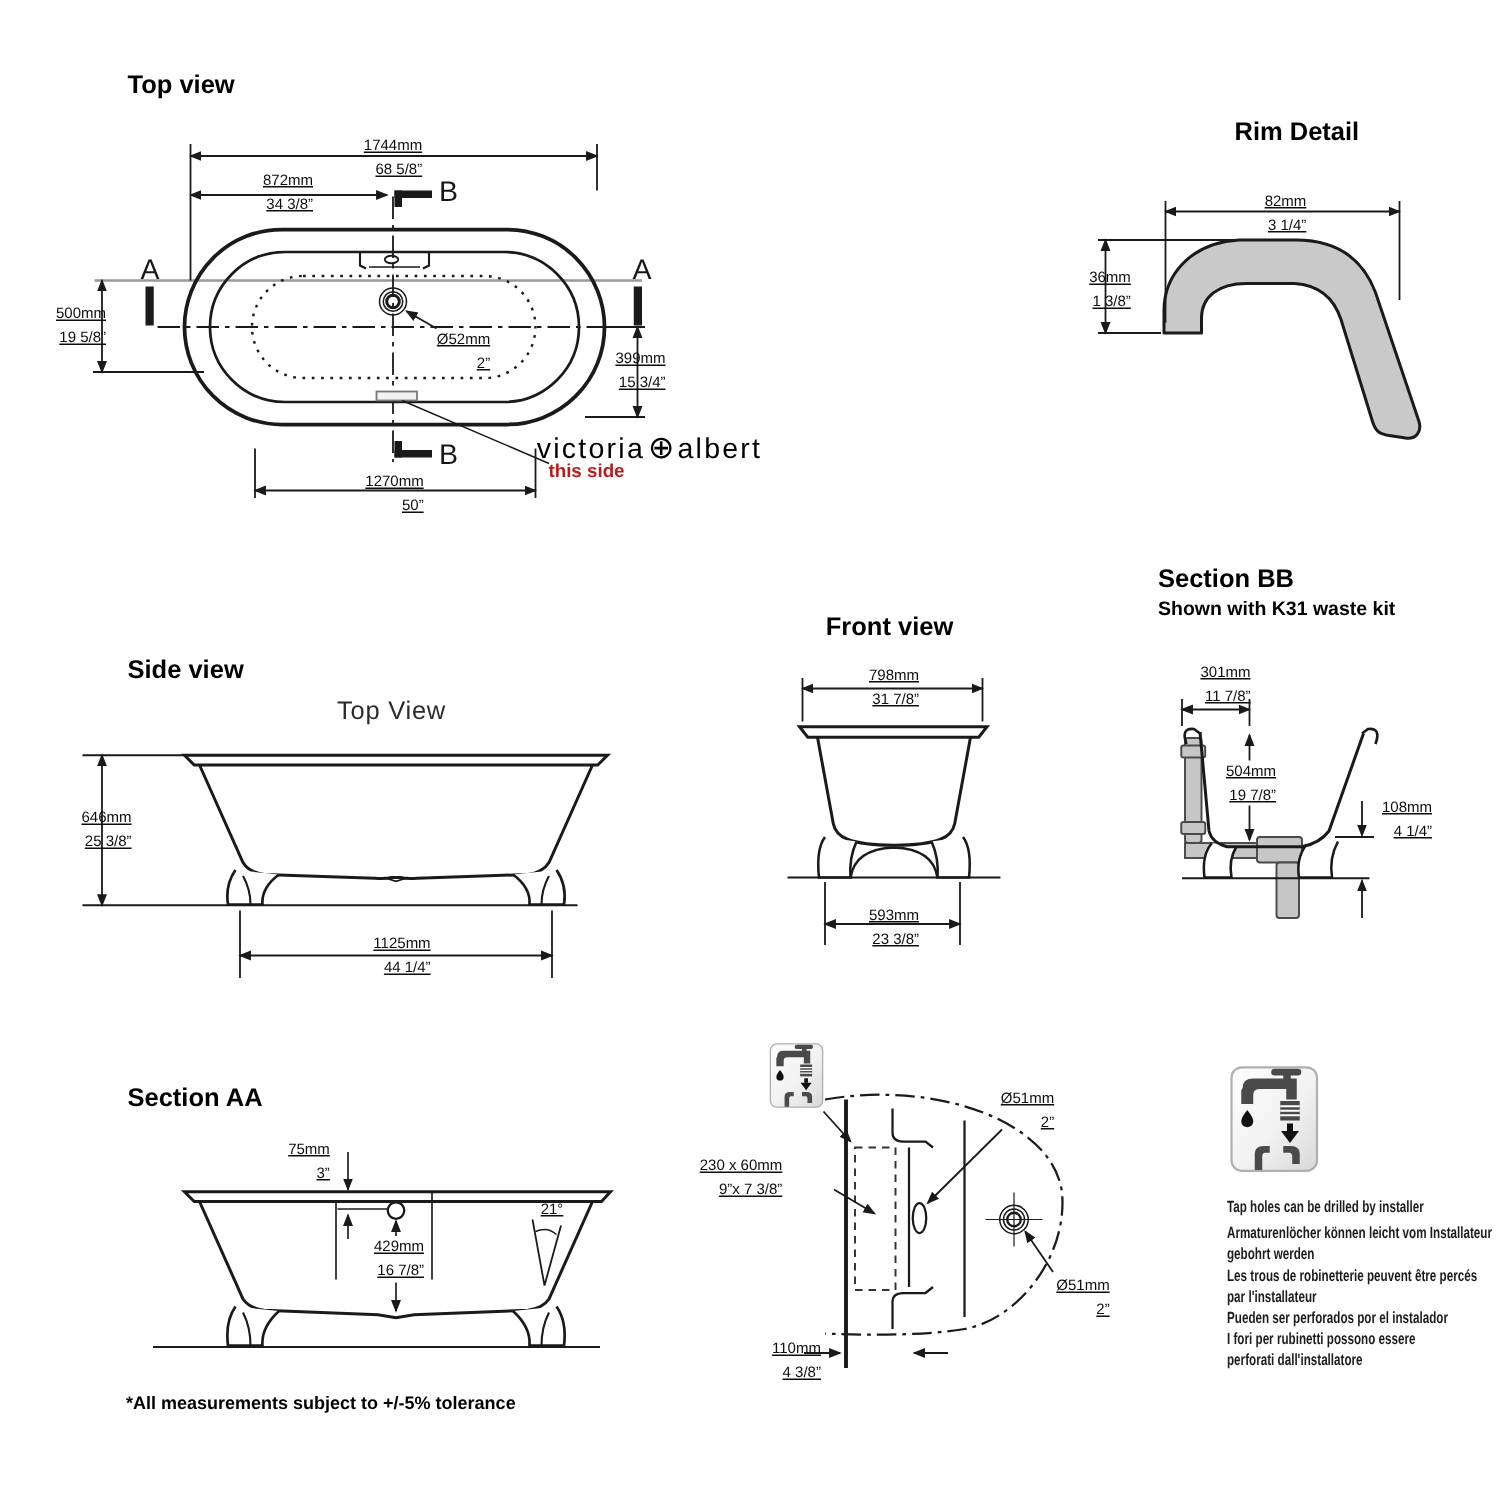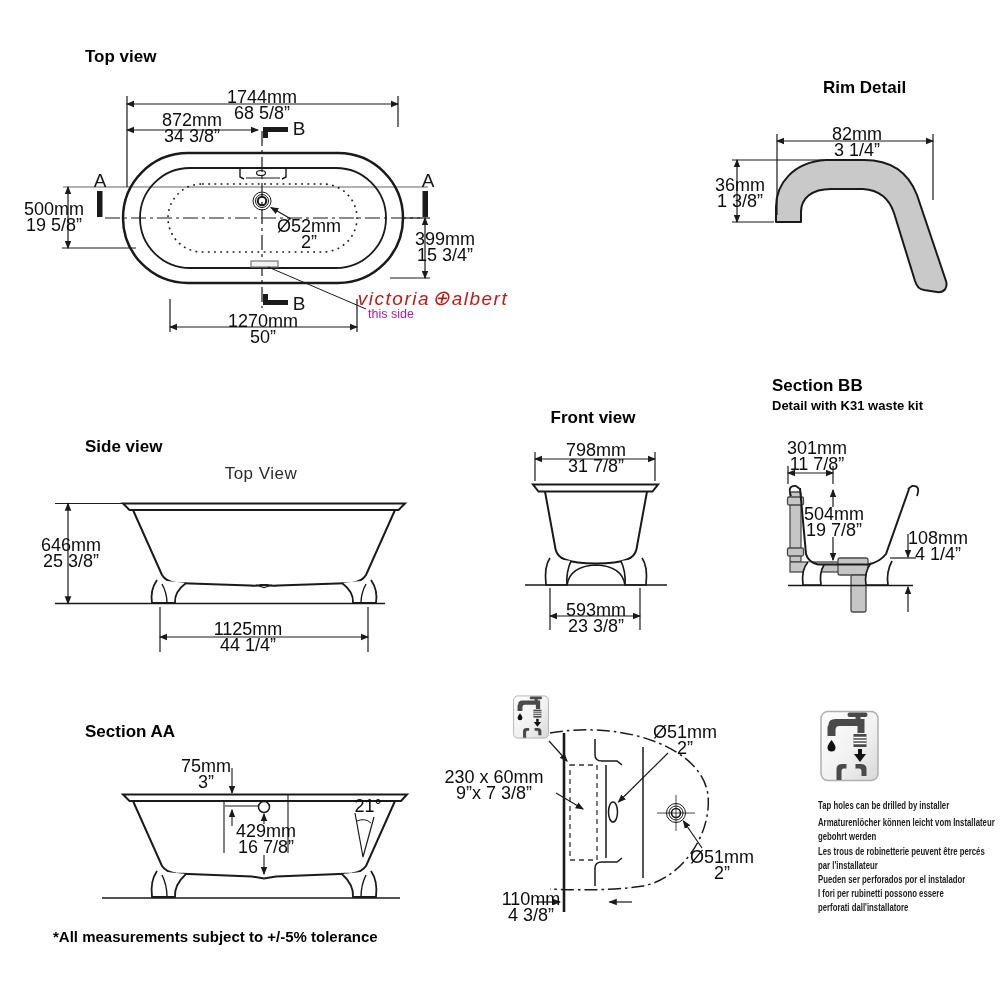--- a/index.html
+++ b/index.html
@@ -1,30 +1,30 @@
 <!DOCTYPE html>
 <html><head>
 <meta charset="utf-8">
 <style>
   html,body{margin:0;padding:0;background:#fff;}
   body{width:1000px;height:1000px;position:relative;font-family:"Liberation Sans",sans-serif;color:#111;overflow:hidden;}
   #art{position:absolute;left:0;top:0;}
   .title{position:absolute;font-size:17px;font-weight:bold;color:#000;white-space:nowrap;}
   .subtitle{position:absolute;font-size:13px;font-weight:bold;color:#000;white-space:nowrap;}
-  .dim{position:absolute;transform:translateX(-50%);text-align:center;font-size:18px;line-height:15.5px;color:#0d0d0d;white-space:nowrap;}
+  .dim{position:absolute;transform:translateX(-50%);text-align:right;font-size:10px;line-height:15.5px;color:#0d0d0d;white-space:nowrap;text-decoration:underline;}
   .dim .b{display:block;}
   .letter{position:absolute;transform:translateX(-50%);font-size:19px;color:#161616;white-space:nowrap;}
-  .logo{position:absolute;transform:translateX(-50%);font-size:19px;letter-spacing:1.5px;color:#b91c1c;white-space:nowrap;font-style:italic;}
+  .logo{position:absolute;transform:translateX(-50%);font-size:19px;letter-spacing:1.5px;color:#000000;white-space:nowrap;}
   .logo .plus{font-size:21px;letter-spacing:0;margin:0 2px;}
-  .thisside{position:absolute;transform:translateX(-50%);font-size:12.5px;font-weight:normal;color:#a21caf;white-space:nowrap;}
+  .thisside{position:absolute;transform:translateX(-50%);font-size:12.5px;font-weight:bold;color:#b91c1c;white-space:nowrap;}
   .sideviewlabel{position:absolute;transform:translateX(-50%);font-size:17px;font-weight:normal;color:#2b2b2b;letter-spacing:.5px;white-space:nowrap;}
   .notes{position:absolute;left:818px;top:798px;transform:scaleX(0.72);transform-origin:left top;font-size:10.8px;font-weight:700;line-height:14.2px;color:#1c1c1c;}
   .notes .ln{display:block;white-space:nowrap;}
   .notes .gap{margin-top:3px;}
-  .footer{position:absolute;font-size:15px;font-weight:bold;color:#000;white-space:nowrap;}
+  .footer{position:absolute;font-size:12px;font-weight:bold;color:#000;white-space:nowrap;margin-left:31px;}
 </style>
 </head>
 <body>
 
 <svg id="art" width="1000" height="1000" viewBox="0 0 1000 1000">
   <defs>
     <marker id="ah" viewBox="0 0 10 10" refX="8.6" refY="5" markerWidth="8.5" markerHeight="8.5" orient="auto-start-reverse" markerUnits="userSpaceOnUse">
       <path d="M0 1.1 L10 5 L0 8.9 Z" fill="#1a1a1a"></path>
     </marker>
     <linearGradient id="boxg" x1="0" y1="0" x2="1" y2="1">
@@ -222,21 +222,21 @@
   <span class="b">68 5/8”</span>
 </div>
 <div class="dim" style="left:192px;top:113px">
   <span class="b">872mm</span>
   <span class="b">34 3/8”</span>
 </div>
 <div class="dim" style="left:54px;top:202px">
   <span class="b">500mm</span>
   <span class="b">19 5/8”</span>
 </div>
-<div class="dim" style="left:445px;top:232px">
+<div class="dim" style="left:427px;top:232px">
   <span class="b">399mm</span>
   <span class="b">15 3/4”</span>
 </div>
 <div class="dim" style="left:309px;top:219px">
   <span class="b">Ø52mm</span>
   <span class="b">2”</span>
 </div>
 <div class="dim" style="left:263px;top:314px">
   <span class="b">1270mm</span>
   <span class="b">50”</span>
@@ -257,37 +257,37 @@
   <span class="b">36mm</span>
   <span class="b">1 3/8”</span>
 </div>
 
 <div class="title" style="left:85px;top:437px">Side view</div>
 <div class="sideviewlabel" style="left:261px;top:464px">Top View</div>
 <div class="dim" style="left:71px;top:538px">
   <span class="b">646mm</span>
   <span class="b">25 3/8”</span>
 </div>
-<div class="dim" style="left:248px;top:622px">
+<div class="dim" style="left:268px;top:622px">
   <span class="b">1125mm</span>
   <span class="b">44 1/4”</span>
 </div>
 
 <div class="title" style="left:593px;top:408px;transform:translateX(-50%)">Front view</div>
 <div class="dim" style="left:596px;top:443px">
   <span class="b">798mm</span>
   <span class="b">31 7/8”</span>
 </div>
 <div class="dim" style="left:596px;top:603px">
   <span class="b">593mm</span>
   <span class="b">23 3/8”</span>
 </div>
 
 <div class="title" style="left:772px;top:376px">Section BB</div>
-<div class="subtitle" style="left:772px;top:398px">Detail with K31 waste kit</div>
+<div class="subtitle" style="left:772px;top:398px">Shown with K31 waste kit</div>
 <div class="dim" style="left:817px;top:441px">
   <span class="b">301mm</span>
   <span class="b">11 7/8”</span>
 </div>
 <div class="dim" style="left:834px;top:507px">
   <span class="b">504mm</span>
   <span class="b">19 7/8”</span>
 </div>
 <div class="dim" style="left:938px;top:531px">
   <span class="b">108mm</span>

